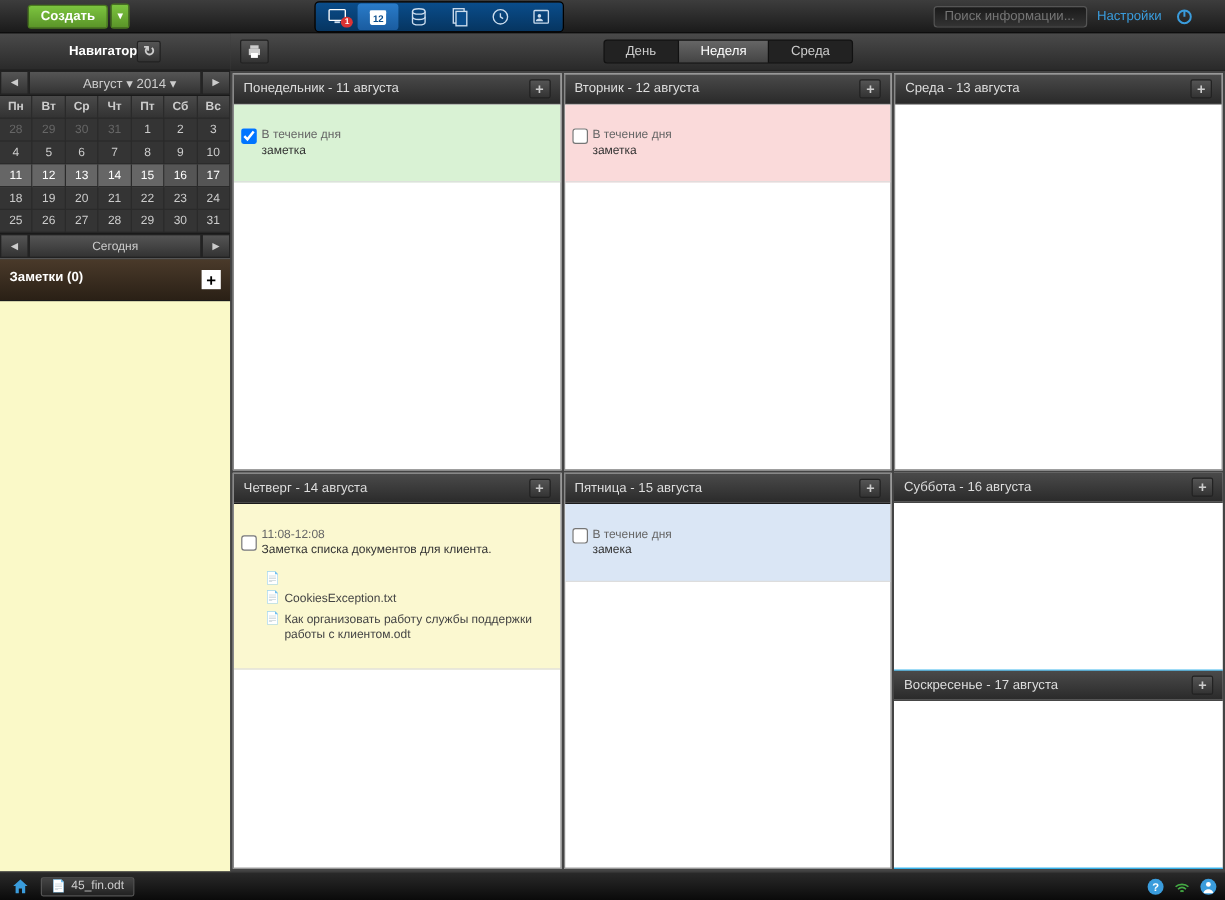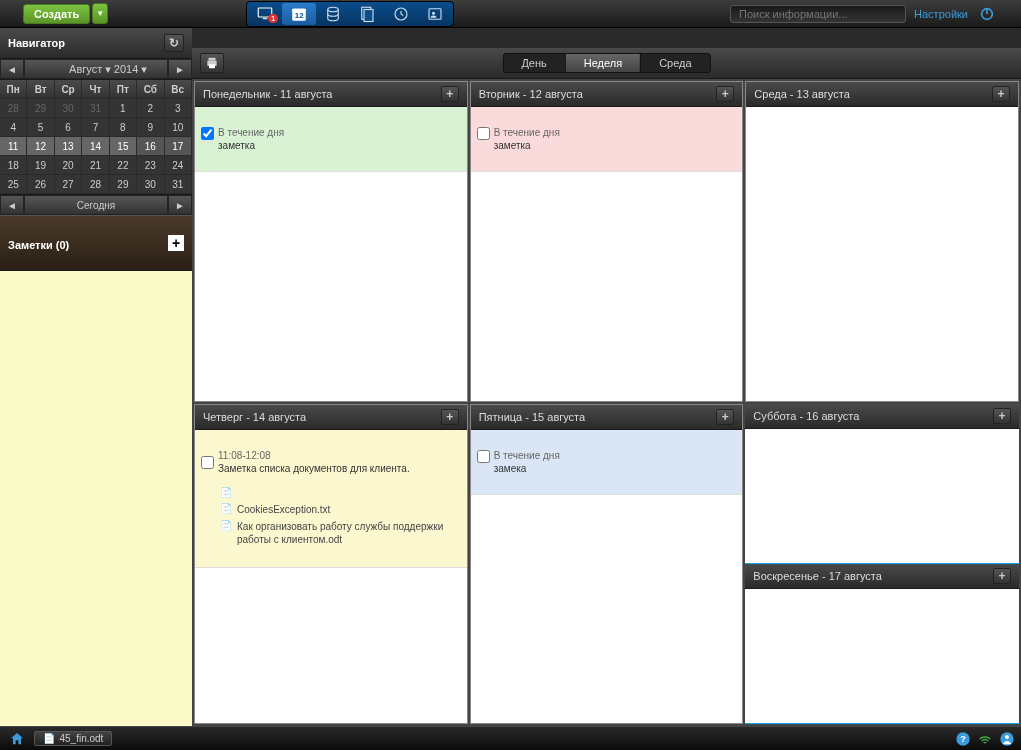--- a/index.html
+++ b/index.html
@@ -8,48 +8,48 @@
 
 .topbar { height:28px; background:linear-gradient(#3d3d3d,#1a1a1a); display:flex; align-items:center; padding:0 23px; border-bottom:1px solid #000; }
 .create-btn { background:linear-gradient(#7cc43f,#5a9428); color:#fff; font-weight:bold; font-size:11px; padding:3px 10px; border:1px solid #4a7a1f; border-radius:3px; cursor:pointer; display:flex; align-items:center; gap:4px; }
 .create-dropdown { background:linear-gradient(#7cc43f,#5a9428); border:1px solid #4a7a1f; border-radius:3px; width:16px; height:21px; margin-left:2px; cursor:pointer; display:flex; align-items:center; justify-content:center; color:#fff; font-size:8px; }
 .top-icons { margin-left:auto; margin-right:auto; display:flex; align-items:center; background:linear-gradient(#0a4d8c,#063560); border-radius:4px; padding:1px; border:1px solid #000; }
 .top-icon { width:34px; height:22px; display:flex; align-items:center; justify-content:center; cursor:pointer; position:relative; }
 .top-icon.active { background:linear-gradient(#2a7cc9,#1a5ca0); border-radius:3px; }
 .top-icon svg { width:18px; height:18px; }
 .badge { position:absolute; bottom:2px; right:4px; background:#d33; color:#fff; font-size:7px; font-weight:bold; border-radius:6px; padding:0 3px; line-height:9px; }
 .cal-date { position:absolute; color:#0a4d8c; font-size:8px; font-weight:bold; top:8px; }
-.search-box { background:linear-gradient(#1a1a1a,#333); border:1px solid #555; border-radius:3px; padding:2px 8px; width:176px; margin-left:auto; }
+.search-box { background:linear-gradient(#1a1a1a,#333); border:1px solid #555; border-radius:3px; padding:2px 8px; width:128px; margin-left:auto; }
 .search-box input { background:none; border:none; color:#999; font-size:11px; width:100%; outline:none; }
 .settings-link { color:#3a9cdc; font-size:11px; margin:0 8px; cursor:pointer; }
 .power-btn { width:22px; height:22px; cursor:pointer; display:flex; align-items:center; justify-content:center; }
 
 
 .main { display:flex; height:698px; }
 .sidebar { width:192px; background:#2a2a2a; display:flex; flex-direction:column; }
-.content { flex:1; background:#444; display:flex; flex-direction:column;margin-top:20px; }
-
-
-.nav-header { background:linear-gradient(#4a4a4a,#2a2a2a); color:#fff; font-weight:bold; padding:6px 8px; display:flex; align-items:center; justify-content:space-between; border-bottom:1px solid #1a1a1a; }
+.content { flex:1; background:#444; display:flex; flex-direction:column; }
+
+
+.nav-header { background:linear-gradient(#4a4a4a,#2a2a2a); color:#fff; font-weight:bold; padding:6px 8px; display:flex; align-items:center; justify-content:center; border-bottom:1px solid #1a1a1a; }
 .refresh-btn { width:20px; height:18px; background:linear-gradient(#555,#333); border:1px solid #222; border-radius:2px; display:flex; align-items:center; justify-content:center; cursor:pointer; color:#ccc; font-size:12px; }
 .month-nav { display:flex; background:#333; border-bottom:1px solid #1a1a1a; }
 .month-arrow { width:24px; height:20px; background:linear-gradient(#555,#333); border:1px solid #222; display:flex; align-items:center; justify-content:center; cursor:pointer; color:#ccc; font-size:10px; }
 .month-label { flex:1; background:linear-gradient(#555,#333); border:1px solid #222; display:flex; align-items:center; justify-content:center; color:#ccc; font-size:11px; cursor:pointer;padding-left:24px; }
 .calendar { background:#343434; }
 .cal-row { display:flex; }
 .cal-cell { flex:1; height:19px; display:flex; align-items:center; justify-content:center; color:#ccc; font-size:10px; border-right:1px solid #2a2a2a; border-bottom:1px solid #2a2a2a; cursor:pointer; }
 .cal-head { background:linear-gradient(#4a4a4a,#333); font-weight:bold; cursor:default; }
 .cal-cell.dim { color:#666; }
 .cal-cell.hl { background:#666; color:#fff; }
 .cal-cell.hl2 { background:#555; color:#fff; }
 .today-row { display:flex; border-top:1px solid #1a1a1a; }
 .today-btn { flex:1; height:20px; background:linear-gradient(#555,#333); border:1px solid #222; display:flex; align-items:center; justify-content:center; color:#ccc; font-size:10px; cursor:pointer; }
 
 
-.notes-header { background:linear-gradient(#4a3a2a,#2a2016); color:#fff; font-weight:bold; padding:19px 8px; display:flex; align-items:flex-end; justify-content:space-between; border-top:1px solid #555; border-bottom:1px solid #1a1a1a; }
+.notes-header { background:linear-gradient(#4a3a2a,#2a2016); color:#fff; font-weight:bold; padding:9px 8px; display:flex; align-items:flex-start; justify-content:space-between; border-top:1px solid #555; border-bottom:1px solid #1a1a1a; }
 .add-note-btn { width:16px; height:16px; background:#fff; color:#000; display:flex; align-items:center; justify-content:center; font-weight:bold; cursor:pointer; font-size:14px; }
 .notes-body { flex:1; background:#faf9c8; }
 
 
 .content-header { background:linear-gradient(#4a4a4a,#2a2a2a); padding:5px 8px; display:flex; align-items:center; border-bottom:1px solid #1a1a1a; }
 .print-btn { width:24px; height:20px; background:linear-gradient(#555,#333); border:1px solid #222; border-radius:2px; display:flex; align-items:center; justify-content:center; cursor:pointer; }
 .view-tabs { margin-left:auto; margin-right:auto; display:flex; background:#222; border-radius:3px; border:1px solid #111; position:absolute; left:50%; transform:translateX(-50%); }
 .view-tab { padding:3px 18px; color:#ccc; font-size:11px; cursor:pointer; border-right:1px solid #111; }
 .view-tab:last-child { border-right:none; }
 .view-tab.active { background:linear-gradient(#666,#444); color:#fff; }

